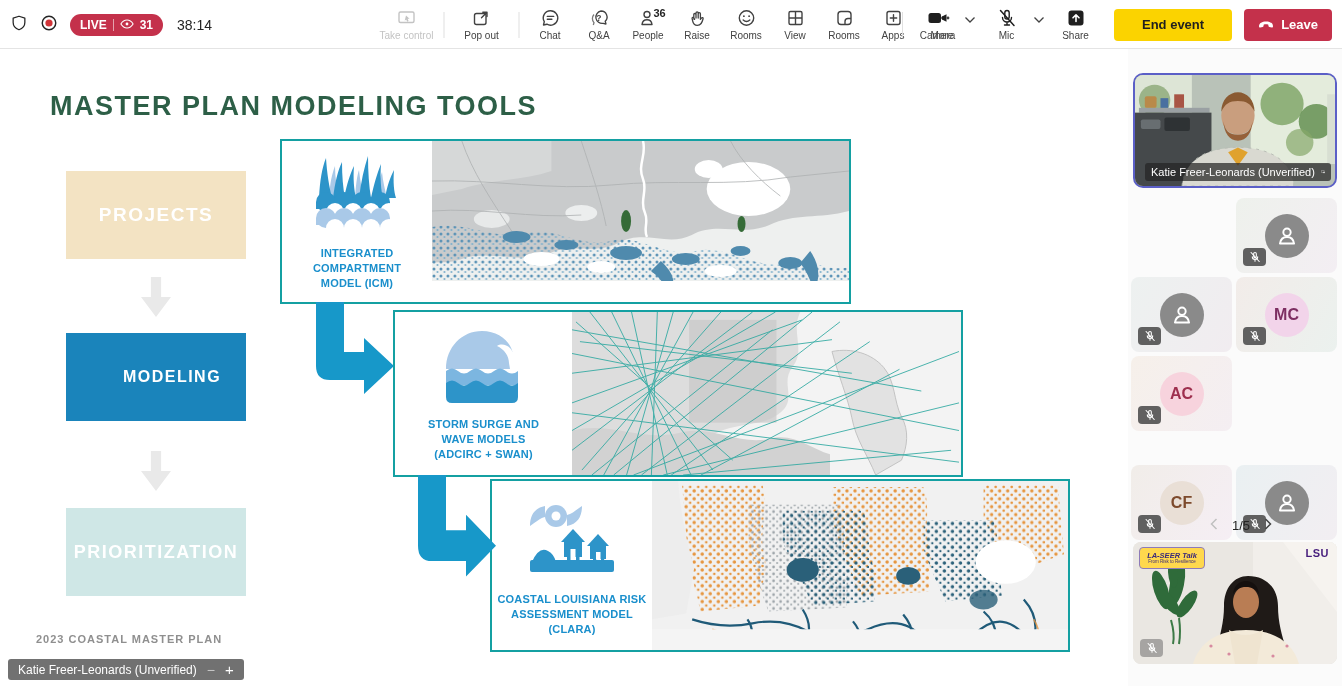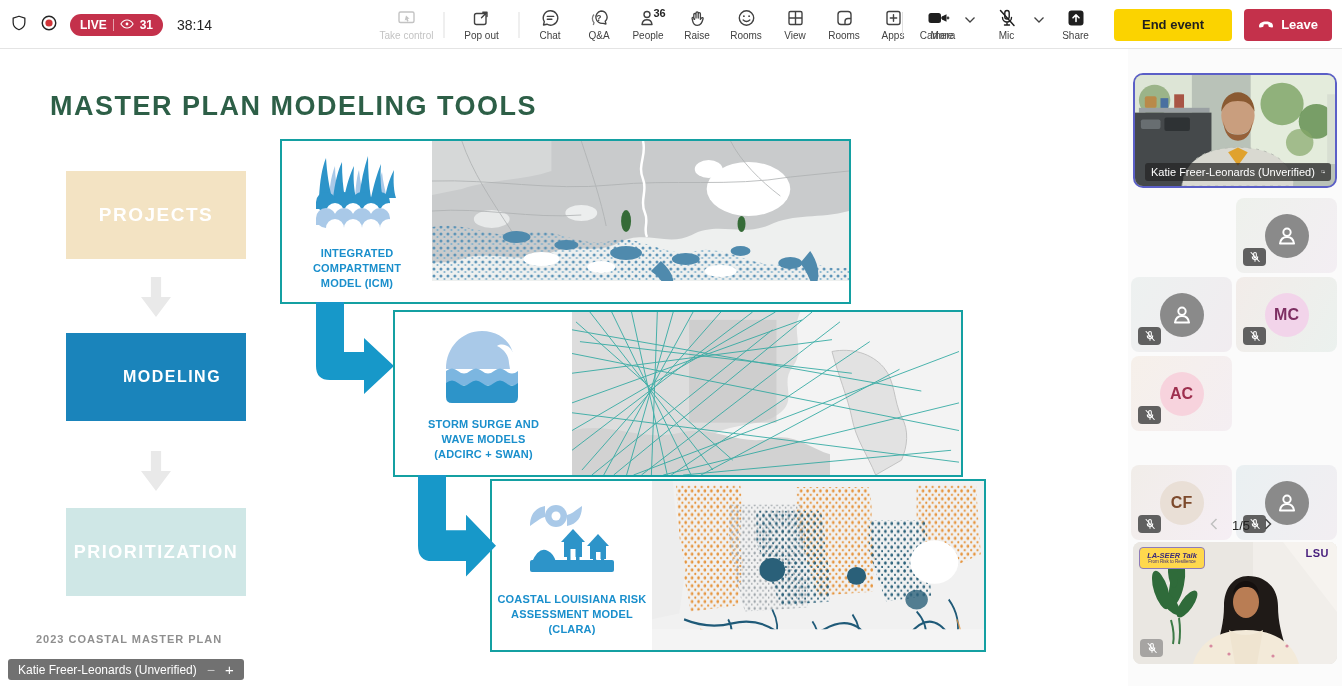--- a/index.html
+++ b/index.html
@@ -52,21 +52,21 @@
   .flow-arrow{position:absolute;left:141px;width:30px;height:40px;background:#e9e9e9;
     clip-path:polygon(33% 0,67% 0,67% 50%,100% 50%,50% 100%,0 50%,33% 50%);}
   .fa-1{top:228px;} .fa-2{top:402px;}
   .slide-footer{position:absolute;left:36px;top:584px;font-size:11px;font-weight:bold;
     letter-spacing:1px;color:#8f8f8f;}
   .page-num{position:absolute;left:1138px;top:586px;font-size:10px;color:#9a9a9a;}
 
   .model-box{position:absolute;background:#fff;border:2px solid var(--box-teal);display:flex;}
   .mb-1{left:280px;top:90px;width:571px;height:165px;z-index:3;}
   .mb-2{left:393px;top:261px;width:570px;height:167px;z-index:4;}
-  .mb-3{left:490px;top:430px;width:496px;height:173px;z-index:5;justify-content:center;}
+  .mb-3{left:490px;top:430px;width:580px;height:173px;z-index:5;justify-content:center;}
   .mb-left{display:flex;flex-direction:column;align-items:center;justify-content:center;
     gap:6px;background:#fff;flex-shrink:0;}
   .mb-1 .mb-left{width:150px;} .mb-2 .mb-left{width:177px;} .mb-3 .mb-left{width:160px;}
   .mb-title{text-align:center;font-size:11px;font-weight:bold;color:var(--model-text);
     line-height:1.35;letter-spacing:.2px;}
   .mb-map{flex:1;overflow:hidden;}
   .mb-map svg{display:block;width:100%;height:100%;}
   .elbow{position:absolute;z-index:6;}
   .elbow-1{left:308px;top:253px;}
   .elbow-2{left:410px;top:426px;}

